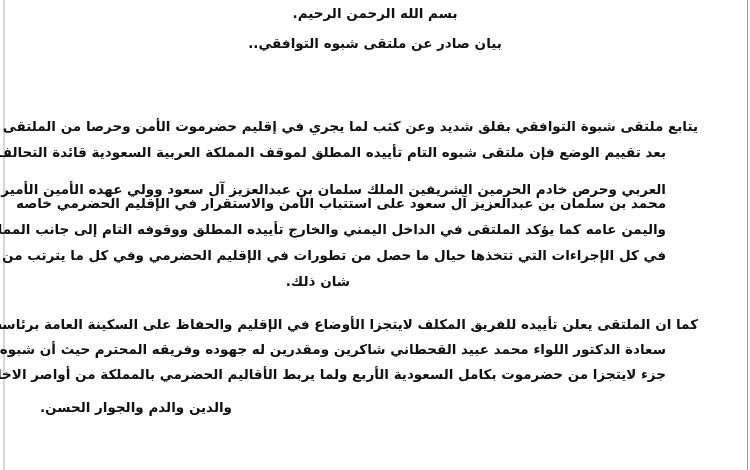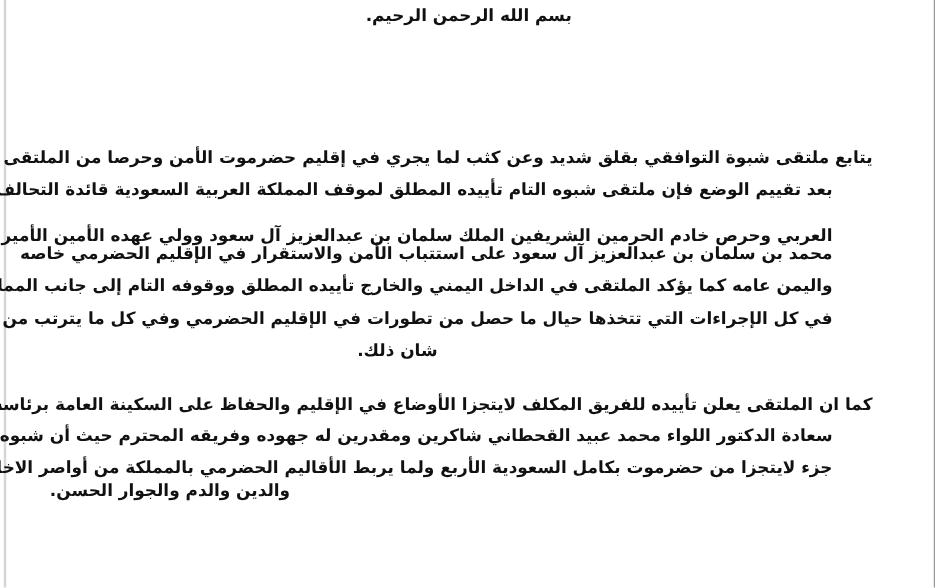--- a/index.html
+++ b/index.html
@@ -32,31 +32,32 @@
   .rt-ind { right: 44px; }
 </style>
 </head>
 <body>
 
 <div class="left-border"></div>
 <div class="right-border"></div>
 
 <div class="doc">
   <div class="line center" style="top:4px;">بسم الله الرحمن الرحيم.</div>
+  <div class="line center" style="top:34px;">بيان صادر عن ملتقى شبوه التوافقي..</div>
 
   <div>
     <div class="line rt" style="top:117px;">يتابع ملتقى شبوة التوافقي بقلق شديد وعن كثب لما يجري في إقليم حضرموت الأمن وحرصا من الملتقى</div>
     <div class="line rt-ind" style="top:143px;">بعد تقييم الوضع فإن ملتقى شبوه التام تأييده المطلق لموقف المملكة العربية السعودية قائدة التحالف</div>
     <div class="line rt-ind" style="top:168px;margin-top:12px;">العربي وحرص خادم الحرمين الشريفين الملك سلمان بن عبدالعزيز آل سعود وولي عهده الأمين الأمير</div>
     <div class="line rt-ind" style="top:194px;">محمد بن سلمان بن عبدالعزيز آل سعود على استتباب الأمن والاستقرار في الإقليم الحضرمي خاصه</div>
     <div class="line rt-ind" style="top:220px;">واليمن عامه كما يؤكد الملتقى في الداخل اليمني والخارج تأييده المطلق ووقوفه التام إلى جانب المملكة</div>
     <div class="line rt-ind" style="top:246px;text-align:center;">في كل الإجراءات التي تتخذها حيال ما حصل من تطورات في الإقليم الحضرمي وفي كل ما يترتب من</div>
     <div class="line" style="top:272px; right:360px;">شان ذلك.</div>
   </div>
 
   <div>
     <div class="line rt" style="top:315px;">كما ان الملتقى يعلن تأييده للفريق المكلف لايتجزا الأوضاع في الإقليم والحفاظ على السكينة العامة برئاسة</div>
     <div class="line rt-ind" style="top:340px;">سعادة الدكتور اللواء محمد عبيد القحطاني شاكرين ومقدرين له جهوده وفريقه المحترم حيث أن شبوه</div>
     <div class="line rt-ind" style="top:365px;">جزء لايتجزا من حضرموت بكامل السعودية الأربع ولما يربط الأقاليم الحضرمي بالمملكة من أواصر الاخا</div>
-    <div class="line" style="top:384px; right:478px;">والدين والدم والجوار الحسن.</div>
+    <div class="line" style="top:398px; right:478px;">والدين والدم والجوار الحسن.</div>
   </div>
 
 </div>
 
 </body></html>

